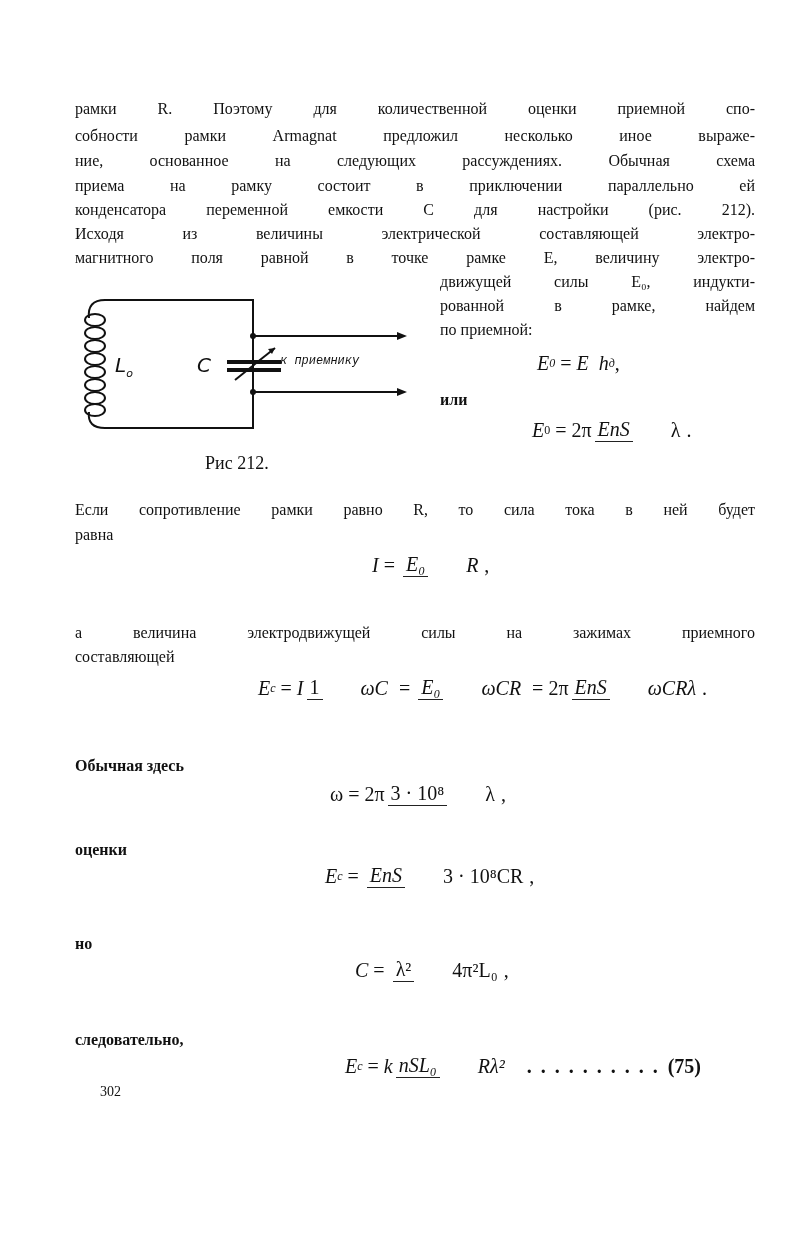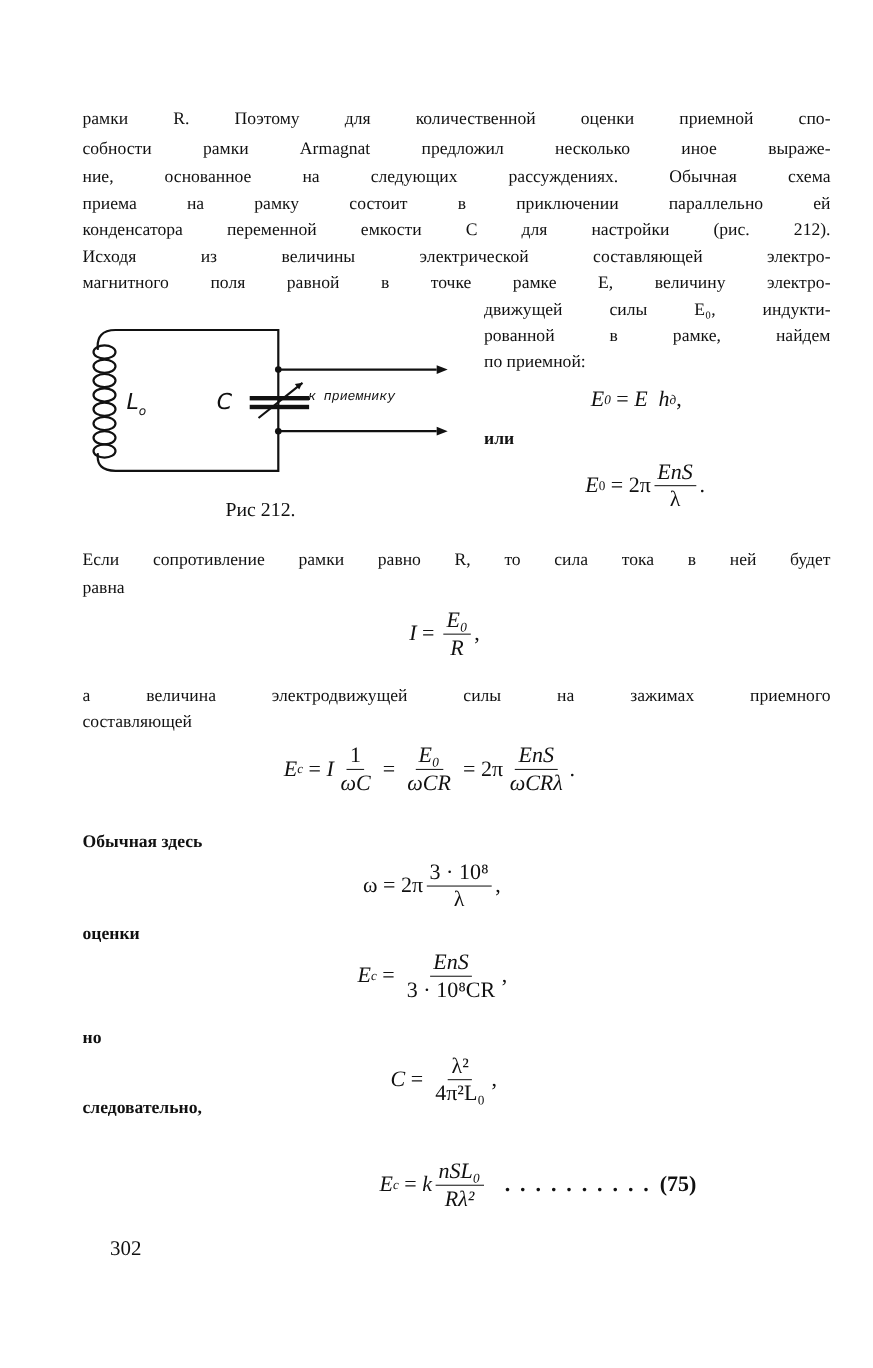--- a/index.html
+++ b/index.html
@@ -5,29 +5,29 @@
   html, body { margin: 0; padding: 0; background: #ffffff; }
   body { width: 794px; height: 1244px; position: relative; overflow: hidden;
          font-family: "Liberation Serif", "DejaVu Serif", serif; color: #111; }
   .line { position: absolute; left: 75px; width: 680px; font-size: 16px; line-height: 24px;
           white-space: nowrap; }
   .just { text-align: justify; text-align-last: justify; }
   .bold { font-weight: bold; }
   .it { font-style: italic; }
   .formula { position: absolute; font-family: "Liberation Serif", "DejaVu Serif", serif;
              font-size: 20px; white-space: nowrap; display: flex; align-items: center; }
-  .frac { display: inline-flex; flex-direction: column; align-items: center; vertical-align: middle;
-          margin: 0 3px; }
+  .frac { display: inline-flex; vertical-align: middle;
+          margin: 0 3px; gap: 35px; }
   .frac .num { border-bottom: 1.3px solid #222; padding: 0 3px 1px; line-height: 22px; }
   .frac .den { padding: 1px 3px 0; line-height: 22px; }
   sub, sup { font-size: 12px; }
   .eq { margin: 0 5px; }
   .fig { position: absolute; left: 75px; top: 290px; }
   .caption { position: absolute; left: 205px; top: 453px; font-size: 18px; }
-  .pagenum { position: absolute; left: 100px; top: 1125px; font-size: 19px; }
+  .pagenum { position: absolute; left: 100px; top: 1084px; font-size: 14px; }
 </style>
 </head>
 <body>
 
 <div>
   <div class="line just" style="top:97px">рамки R. Поэтому для количественной оценки приемной спо-</div>
   <div class="line just" style="top:124px">собности рамки Armagnat предложил несколько иное выраже-</div>
   <div class="line just" style="top:149px">ние, основанное на следующих рассуждениях. Обычная схема</div>
   <div class="line just" style="top:174px">приема на рамку состоит в приключении параллельно ей</div>
   <div class="line just" style="top:198px">конденсатора переменной емкости C для настройки (рис. 212).</div>
@@ -173,21 +173,21 @@
 <div class="formula" style="left:355px;top:958px">
   <span class="it">C</span>
   <span class="eq">=</span>
   <span class="frac">
       <span class="num">λ²</span>
       <span class="den">4π²L₀</span>
     </span>
   <span>,</span>
 </div>
 
-<div class="line bold" style="top:996px;width:300px">следовательно,</div>
+<div class="line bold" style="top:1028px;width:300px">следовательно,</div>
 
 <div class="formula" style="left:345px;top:1054px">
   <span class="it">E</span>
     <sub class="it">c</sub>
   <span class="eq">=</span>
   <span class="it">k</span>
   <span class="frac">
       <span class="num it">nSL₀</span>
       <span class="den it">Rλ²</span>
     </span>

